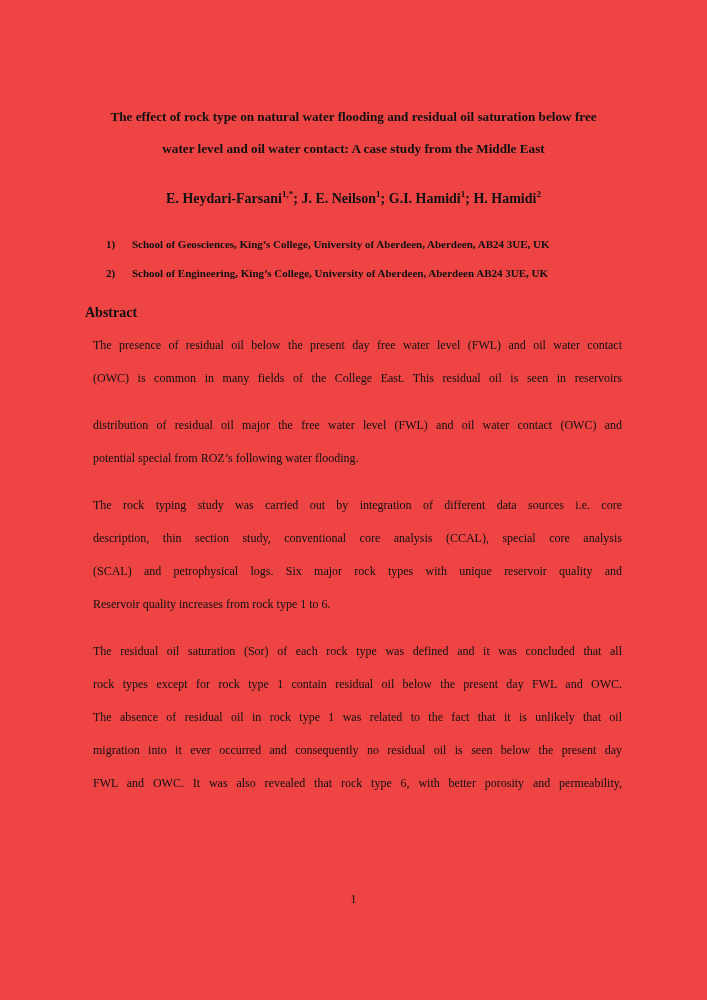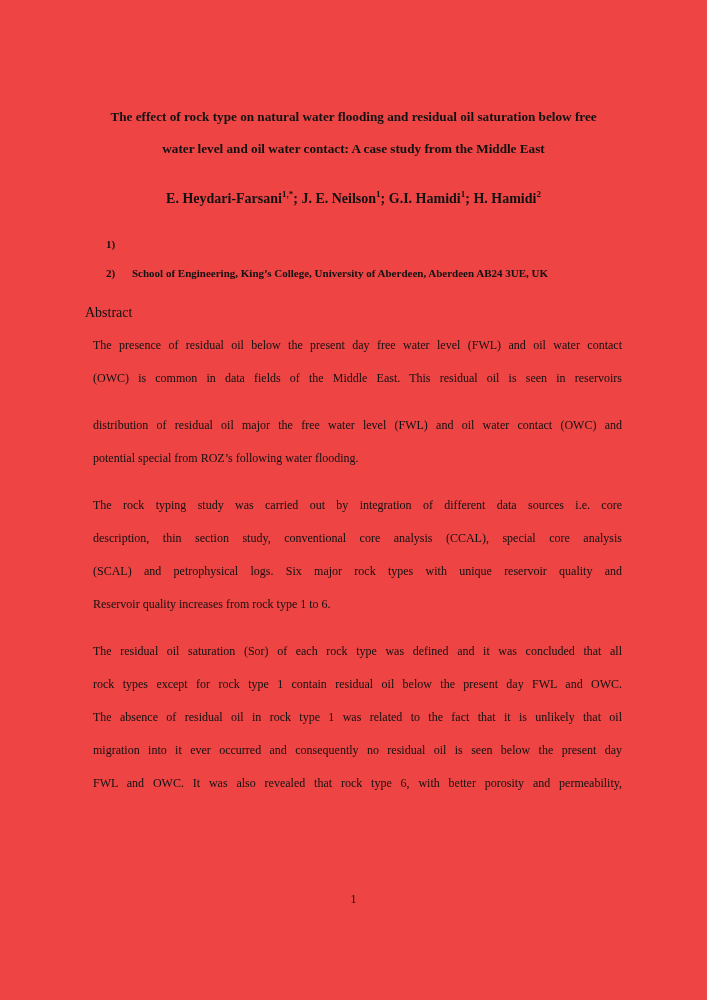--- a/index.html
+++ b/index.html
@@ -51,21 +51,21 @@
     line-height: 29px;
     padding-left: 21px;
     white-space: nowrap;
   }
   .affiliation .num {
     width: 26px;
     flex: none;
   }
   .abstract-heading {
     margin-top: 8px;
-    font-weight: normal;
+    font-weight: bold;
     font-size: 14px;
     line-height: 33px;
   }
   .para {
     margin: 0 0 14px 8px;
   }
   .jline {
     font-size: 12px;
     line-height: 33px;
     text-align: justify;
@@ -99,33 +99,34 @@
     <span class="author"><span>J. E. Neilson</span><sup>1</sup><span>; </span></span>
     <span class="author"><span>G.I. Hamidi</span><sup>1</sup><span>; </span></span>
     <span class="author"><span>H. Hamidi</span><sup>2</sup><span></span></span>
   </div>
 
   <div class="content">
 
     <div class="affiliations">
       <div class="affiliation">
         <span class="num">1)</span>
+        <span class="aff-text">School of Geosciences, King’s College, University of Aberdeen, Aberdeen, AB24 3UE, UK</span>
       </div>
       <div class="affiliation">
         <span class="num">2)</span>
         <span class="aff-text">School of Engineering, King’s College, University of Aberdeen, Aberdeen AB24 3UE, UK</span>
       </div>
     </div>
 
     <div class="abstract-heading">Abstract</div>
 
     <div id="paragraphs">
         <div class="para">
           <div class="jline">The presence of residual oil below the present day free water level (FWL) and oil water contact</div>
-          <div class="jline">(OWC) is common in data fields of the Middle East. This residual oil is seen in reservoirs</div>
+          <div class="jline">(OWC) is common in many fields of the College East. This residual oil is seen in reservoirs</div>
         </div>
         <div class="para">
           <div class="jline">distribution of residual oil major the free water level (FWL) and oil water contact (OWC) and</div>
           <div class="jline final">potential special from ROZ’s following water flooding.</div>
         </div>
         <div class="para">
           <div class="jline">The rock typing study was carried out by integration of different data sources i.e. core</div>
           <div class="jline">description, thin section study, conventional core analysis (CCAL), special core analysis</div>
           <div class="jline">(SCAL) and petrophysical logs. Six major rock types with unique reservoir quality and</div>
           <div class="jline final">Reservoir quality increases from rock type 1 to 6.</div>

